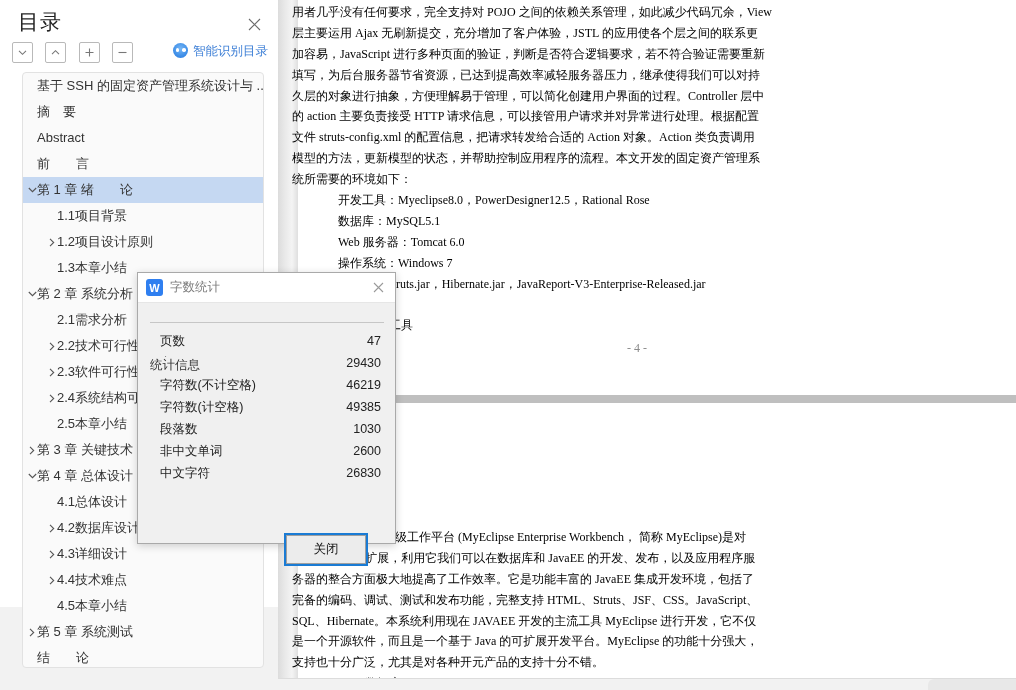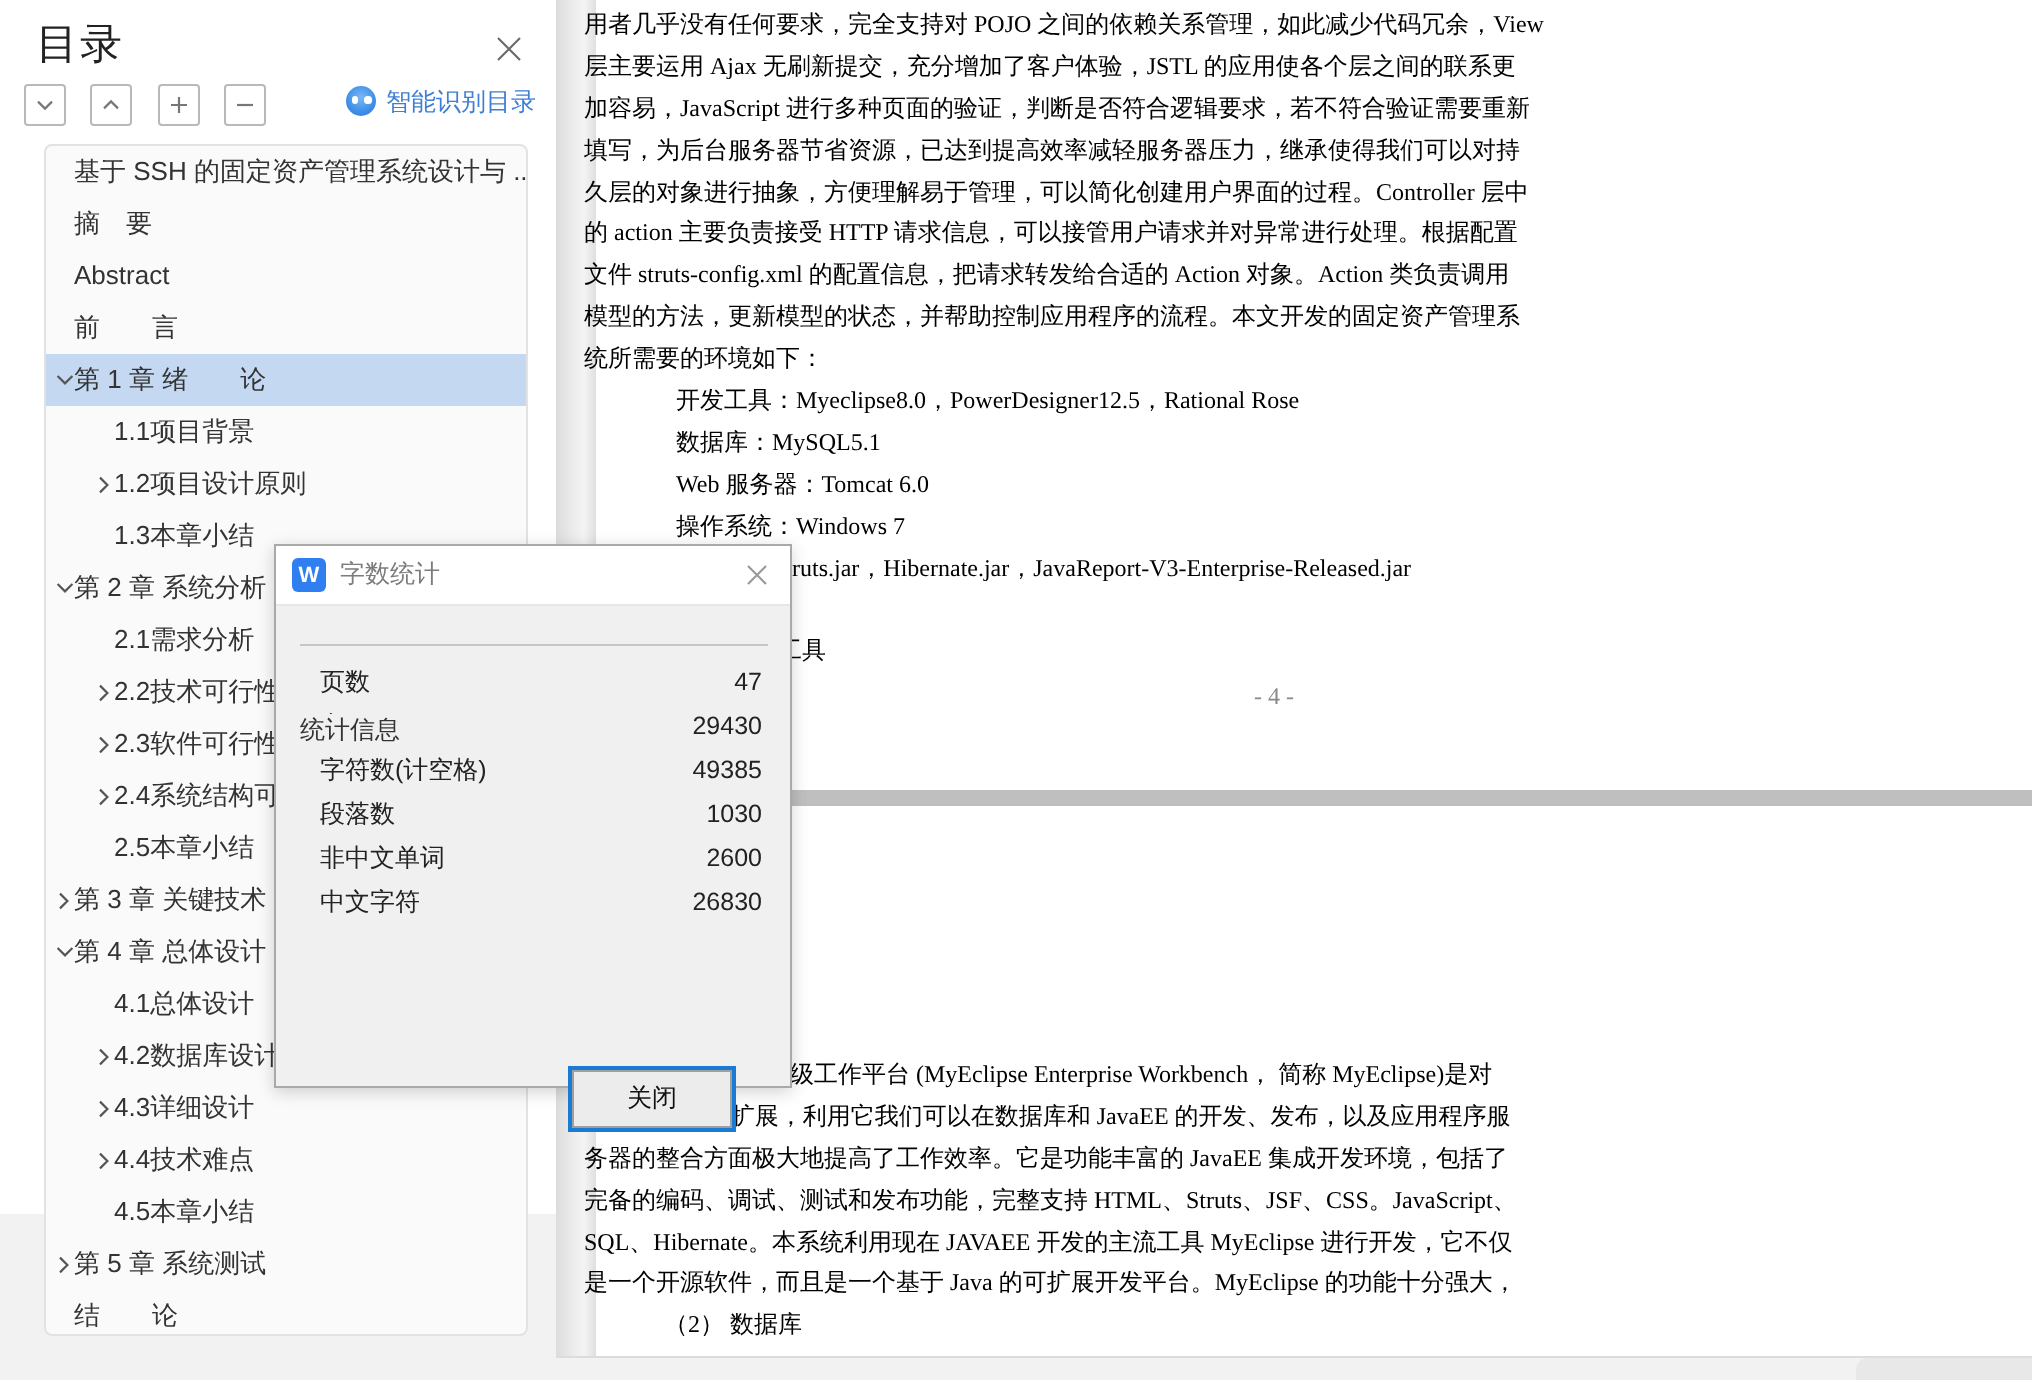--- a/index.html
+++ b/index.html
@@ -128,20 +128,21 @@
     <div class="page-sep2"></div>
 
     <div class="page page-2">
       <div class="p-body doc-text" style="left:-6px;top:124px;">
         <div class="doc-line">　　MyEclipse 企业级工作平台 (MyEclipse Enterprise Workbench，  简称 MyEclipse)是对</div>
         <div class="doc-line">Eclipse IDE 的扩展，利用它我们可以在数据库和 JavaEE 的开发、发布，以及应用程序服</div>
         <div class="doc-line">务器的整合方面极大地提高了工作效率。它是功能丰富的 JavaEE 集成开发环境，包括了</div>
         <div class="doc-line">完备的编码、调试、测试和发布功能，完整支持 HTML、Struts、JSF、CSS。JavaScript、</div>
         <div class="doc-line">SQL、Hibernate。本系统利用现在 JAVAEE 开发的主流工具 MyEclipse 进行开发，它不仅</div>
         <div class="doc-line">是一个开源软件，而且是一个基于 Java 的可扩展开发平台。MyEclipse 的功能十分强大，</div>
+        <div class="doc-line">支持也十分广泛，尤其是对各种开元产品的支持十分不错。</div>
         <div class="doc-line indent3">（2） 数据库</div>
       </div>
     </div>
   </div>
 
   <div class="bottom-bar"></div>
 
   <div class="sidebar">
     <div class="sb-title">目录</div>
 
@@ -269,20 +270,24 @@
       <div class="stat-rows" id="stat-rows">
           <div class="stat-row">
             <span class="stat-k">页数</span>
             <span class="stat-v">47</span>
           </div>
           <div class="stat-row">
             <span class="stat-k">字数</span>
             <span class="stat-v">29430</span>
           </div>
           <div class="stat-row">
+            <span class="stat-k">字符数(不计空格)</span>
+            <span class="stat-v">46219</span>
+          </div>
+          <div class="stat-row">
             <span class="stat-k">字符数(计空格)</span>
             <span class="stat-v">49385</span>
           </div>
           <div class="stat-row">
             <span class="stat-k">段落数</span>
             <span class="stat-v">1030</span>
           </div>
           <div class="stat-row">
             <span class="stat-k">非中文单词</span>
             <span class="stat-v">2600</span>

